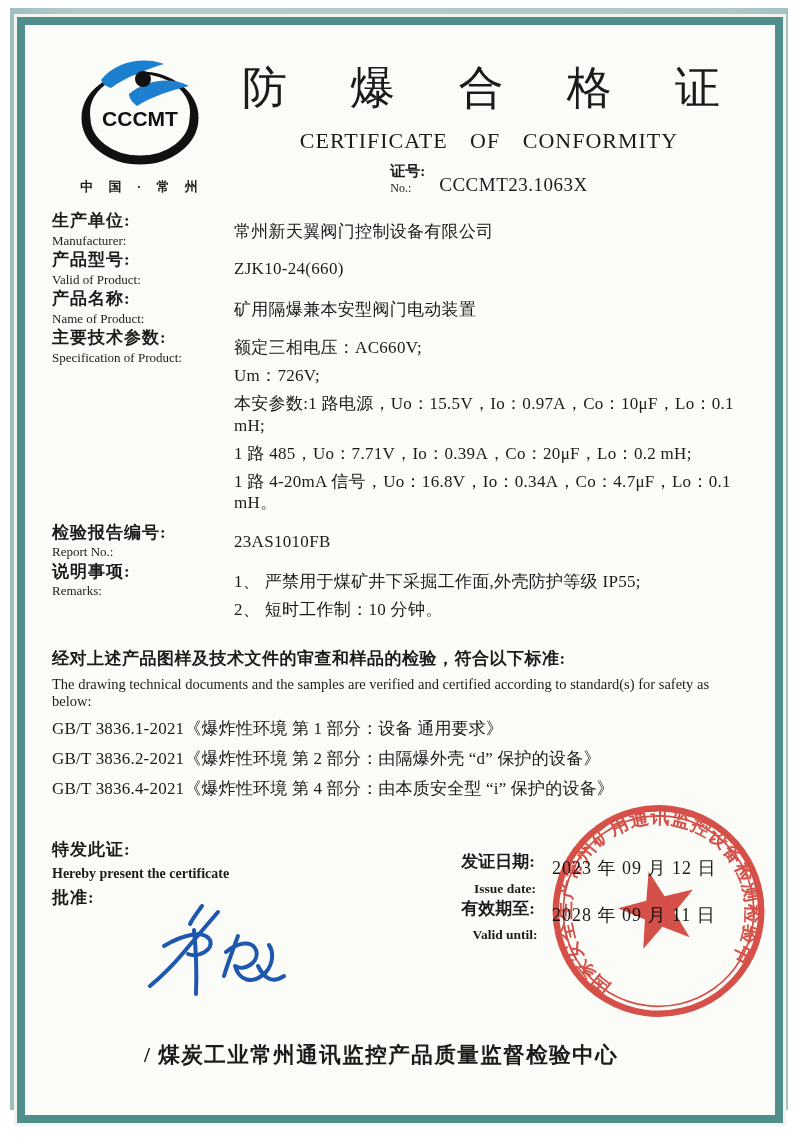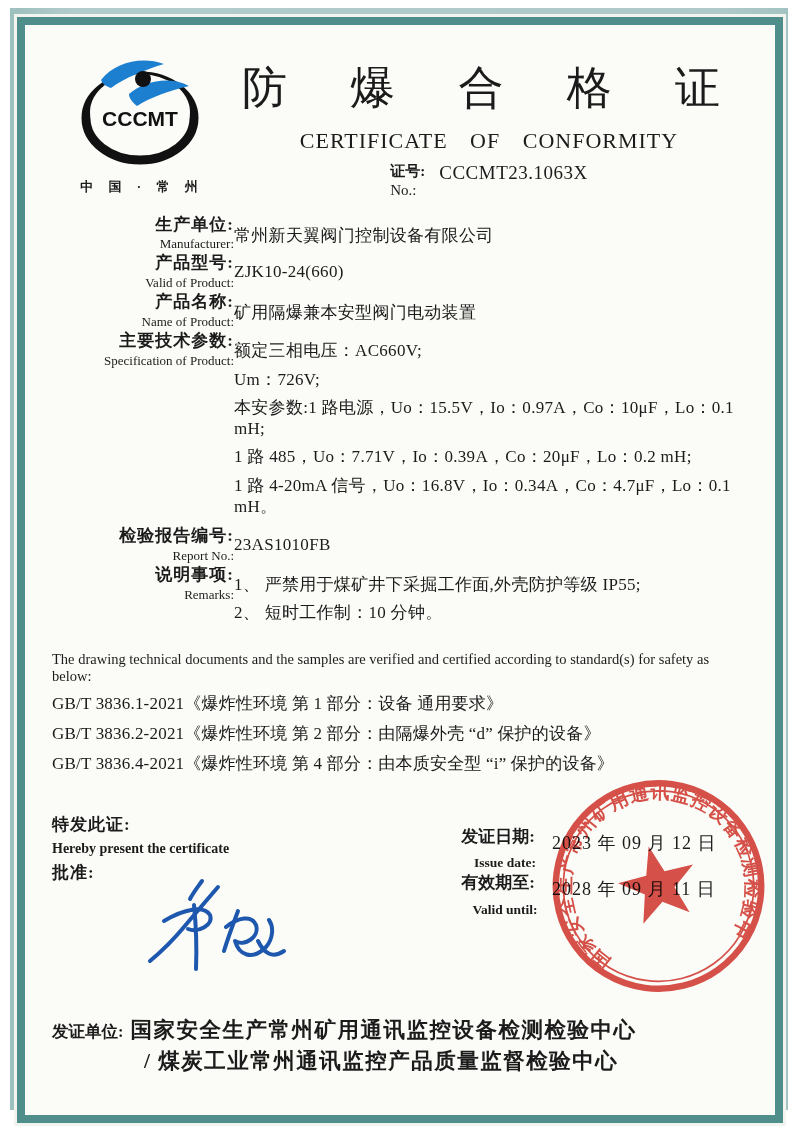--- a/index.html
+++ b/index.html
@@ -30,30 +30,30 @@
     font-size:16px;
   }
 
   
   .header{display:flex;align-items:flex-start;margin-top:8px;}
   .logo-col{width:180px;text-align:center;flex:0 0 180px;}
   .logo-region{font-size:13px;font-weight:bold;letter-spacing:6px;margin-top:4px;}
   .title-col{flex:1;text-align:center;padding-right:30px;}
   .title-cn{font-size:45px;letter-spacing:26px;white-space:nowrap;margin-top:6px;text-indent:10px;}
   .title-en{font-size:22px;letter-spacing:1px;word-spacing:16px;margin-top:10px;}
-  .certno-row{display:flex;justify-content:center;align-items:flex-start;margin-top:8px;gap:14px;}
+  .certno-row{display:flex;justify-content:center;align-items:flex-end;margin-top:8px;gap:14px;}
   .certno-labels{text-align:left;line-height:1.25;}
   .certno-cn{font-size:15px;font-weight:bold;}
-  .certno-en{font-size:15px;}
+  .certno-en{font-size:12px;}
   .certno-value{font-size:19px;letter-spacing:.5px;}
 
   
   .fields{margin-top:16px;}
   .field-row{display:flex;margin-bottom:3px;}
-  .field-label{width:182px;flex:0 0 182px;line-height:1.1;text-align:right;}
+  .field-label{width:182px;flex:0 0 182px;line-height:1.1;}
   .label-cn{font-size:17px;font-weight:bold;letter-spacing:1px;}
   .label-en{font-size:13px;margin-top:3px;}
   .field-value{flex:1;font-size:17px;padding-top:8px;letter-spacing:.3px;}
   .value-line{margin-bottom:7px;line-height:1.25;}
 
   
   .standards{margin-top:20px;}
   .std-intro-cn{font-size:17px;font-weight:bold;letter-spacing:.5px;}
   .std-intro-en{font-size:14.5px;margin-top:6px;}
   .std-item{font-size:17px;margin-top:7px;letter-spacing:.2px;}
@@ -172,20 +172,21 @@
           <div class="label-en">Remarks:</div>
         </div>
         <div class="field-value">
           <div class="value-line">1、 严禁用于煤矿井下采掘工作面,外壳防护等级 IP55;</div>
           <div class="value-line">2、 短时工作制：10 分钟。</div>
         </div>
       </div>
     </div>
 
     <div class="standards">
+      <div class="std-intro-cn">经对上述产品图样及技术文件的审查和样品的检验，符合以下标准:</div>
       <div class="std-intro-en">The drawing technical documents and the samples are verified and certified according to standard(s) for safety as below:</div>
       <div class="std-item">GB/T 3836.1-2021《爆炸性环境 第 1 部分：设备 通用要求》</div>
       <div class="std-item">GB/T 3836.2-2021《爆炸性环境 第 2 部分：由隔爆外壳 “d” 保护的设备》</div>
       <div class="std-item">GB/T 3836.4-2021《爆炸性环境 第 4 部分：由本质安全型 “i” 保护的设备》</div>
     </div>
 
     <div class="issue-area">
       <div class="issue-left">
         <div class="present-cn">特发此证:</div>
         <div class="present-en">Hereby present the certificate</div>
@@ -231,19 +232,18 @@
             <path id="sealArc" d="M 42,158 A 82,82 0 1 1 158,158" fill="none"></path>
           </defs>
           <text font-family="Liberation Serif, serif" font-size="17.5" font-weight="bold" fill="#d6423a" letter-spacing="1">
             <textPath href="#sealArc" startOffset="2">国家安全生产常州矿用通讯监控设备检测检验中心</textPath>
           </text>
         </svg>
       </span>
     </div>
 
     <div class="approval">
-      <div class="appr-line1"><span class="appr-label">发证单位:</span> <span>国家安全生产常州矿用通讯监控设备检测检验中心</span></div>
       <div class="appr-line2">/ 煤炭工业常州通讯监控产品质量监督检验中心</div>
 
     </div>
 
   </div>
 </div>
 
 </body></html>

